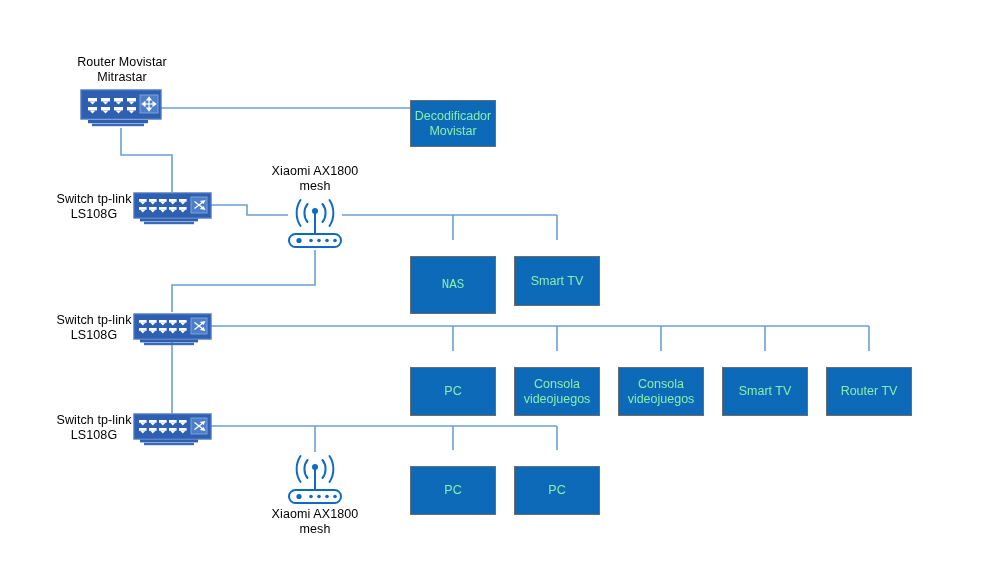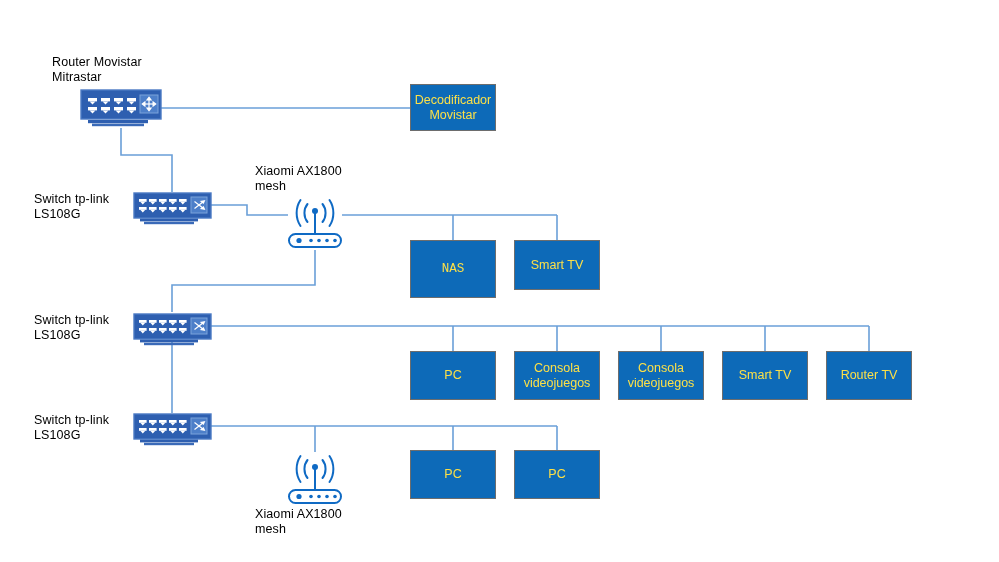--- a/index.html
+++ b/index.html
@@ -27,39 +27,40 @@
     height: 562px;
     pointer-events: none;
   }
 
   
   .node-label {
     position: absolute;
     color: #000000;
     font-size: 12.5px;
     line-height: 15px;
-    text-align: left;
+    text-align: center;
     white-space: pre-line;
     letter-spacing: 0.1px;
   }
 
   
   .devbox {
     position: absolute;
     box-sizing: border-box;
     background: #0d6ab8;
     border: 1px solid #6d6d6d;
-    color: #fde047;
+    color: #86efac;
     font-size: 12.5px;
     line-height: 15px;
     display: flex;
     align-items: center;
     justify-content: center;
     text-align: center;
     white-space: pre-line;
+    margin-top: 16px;
   }
 
   
   .chassis {
     position: absolute;
   }
   .chassis svg { display: block; }
 
   
   .ap {

